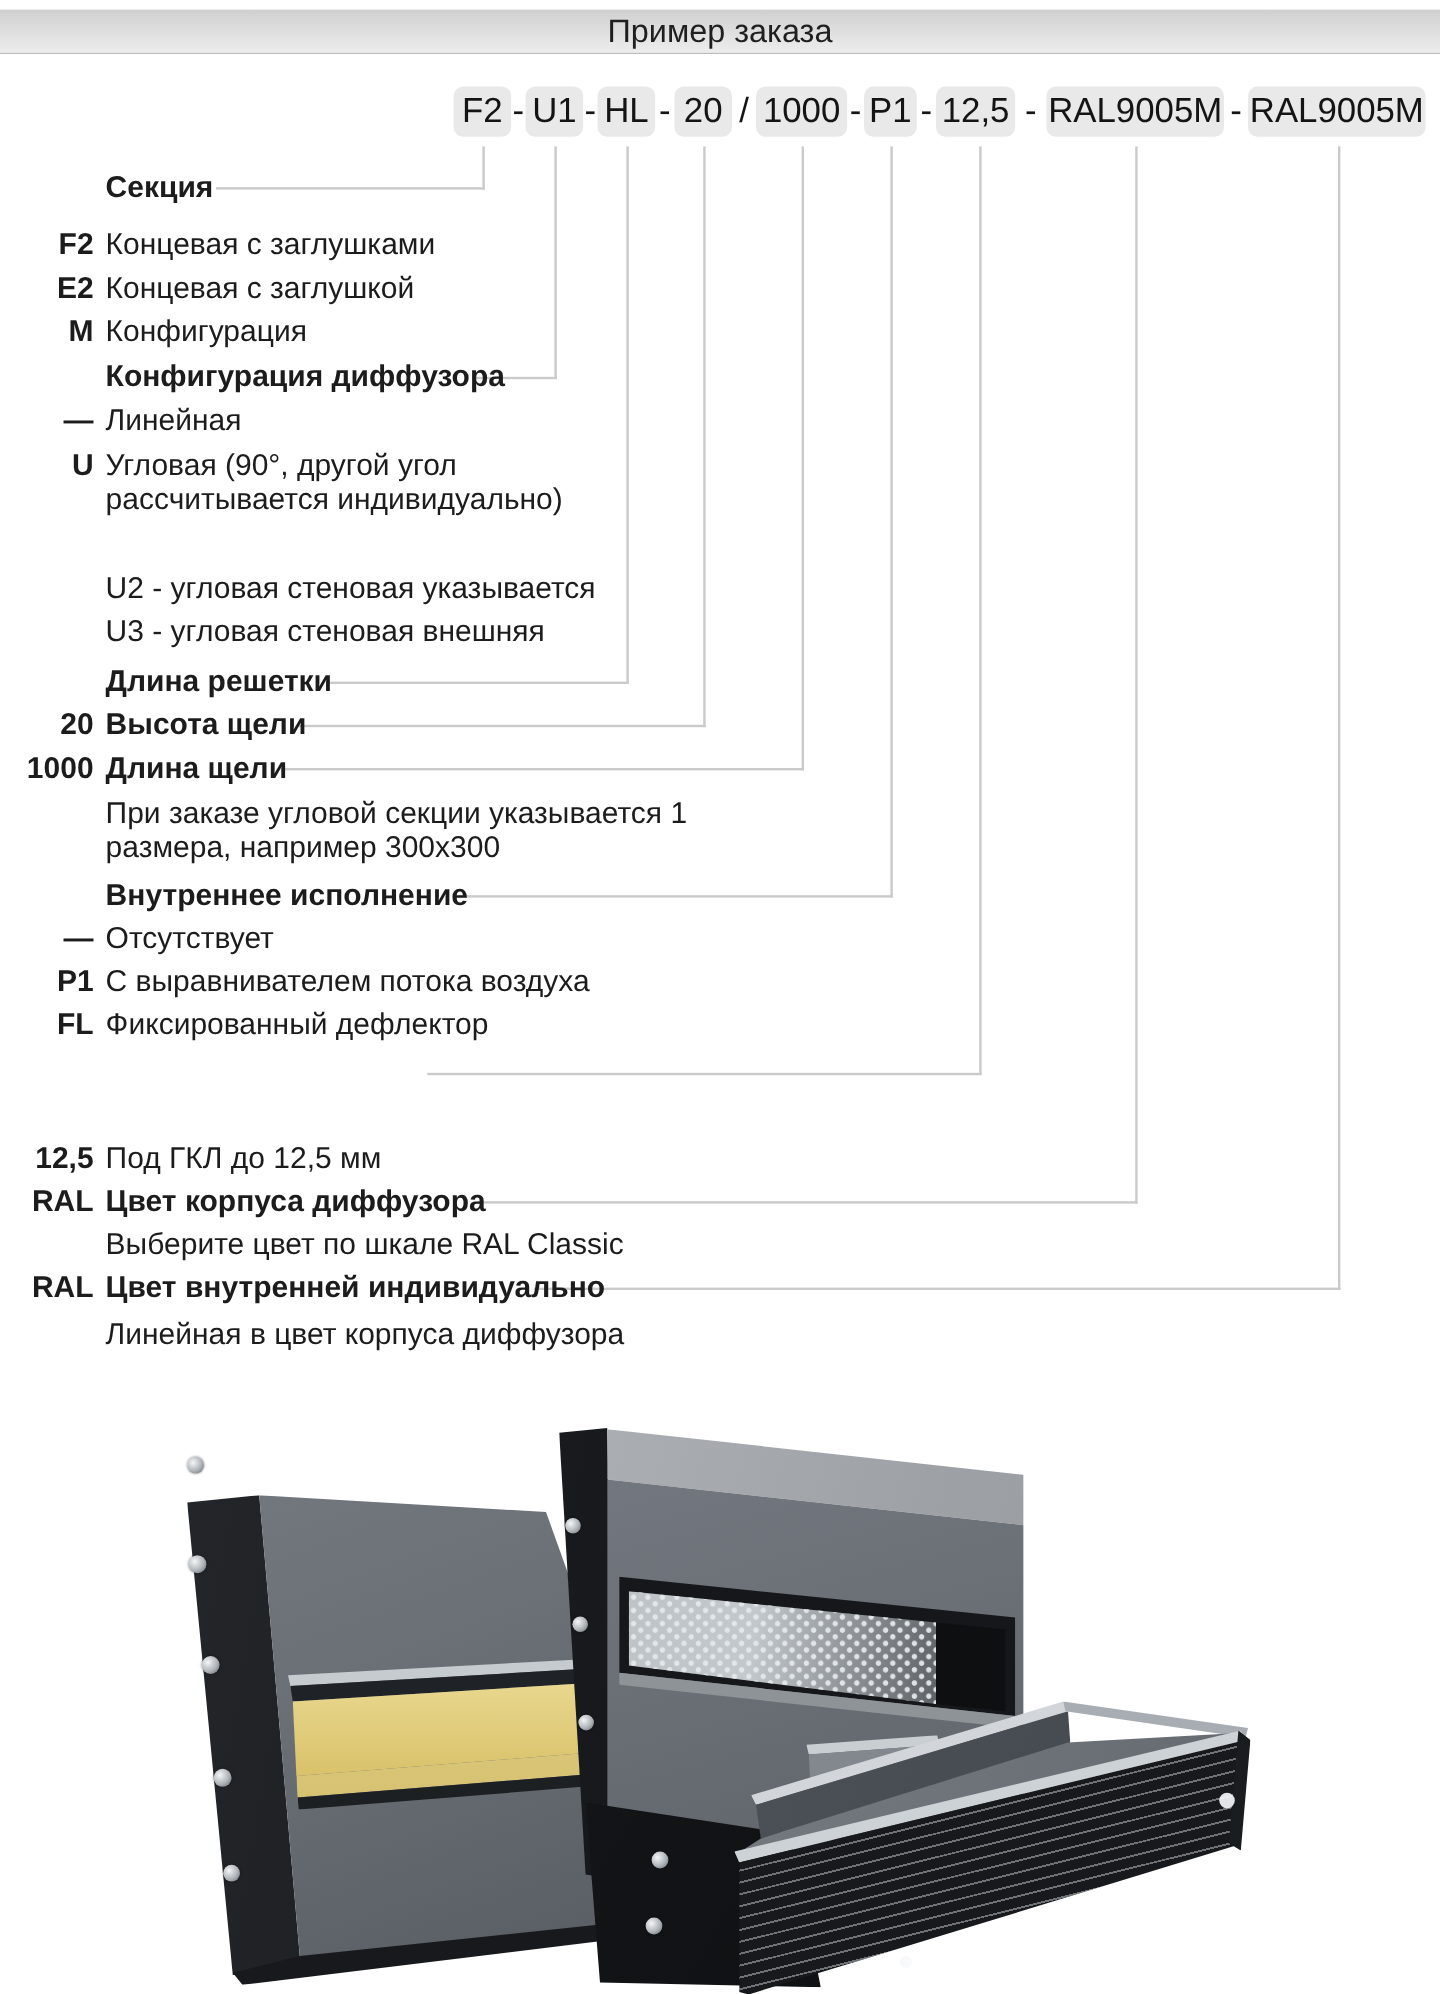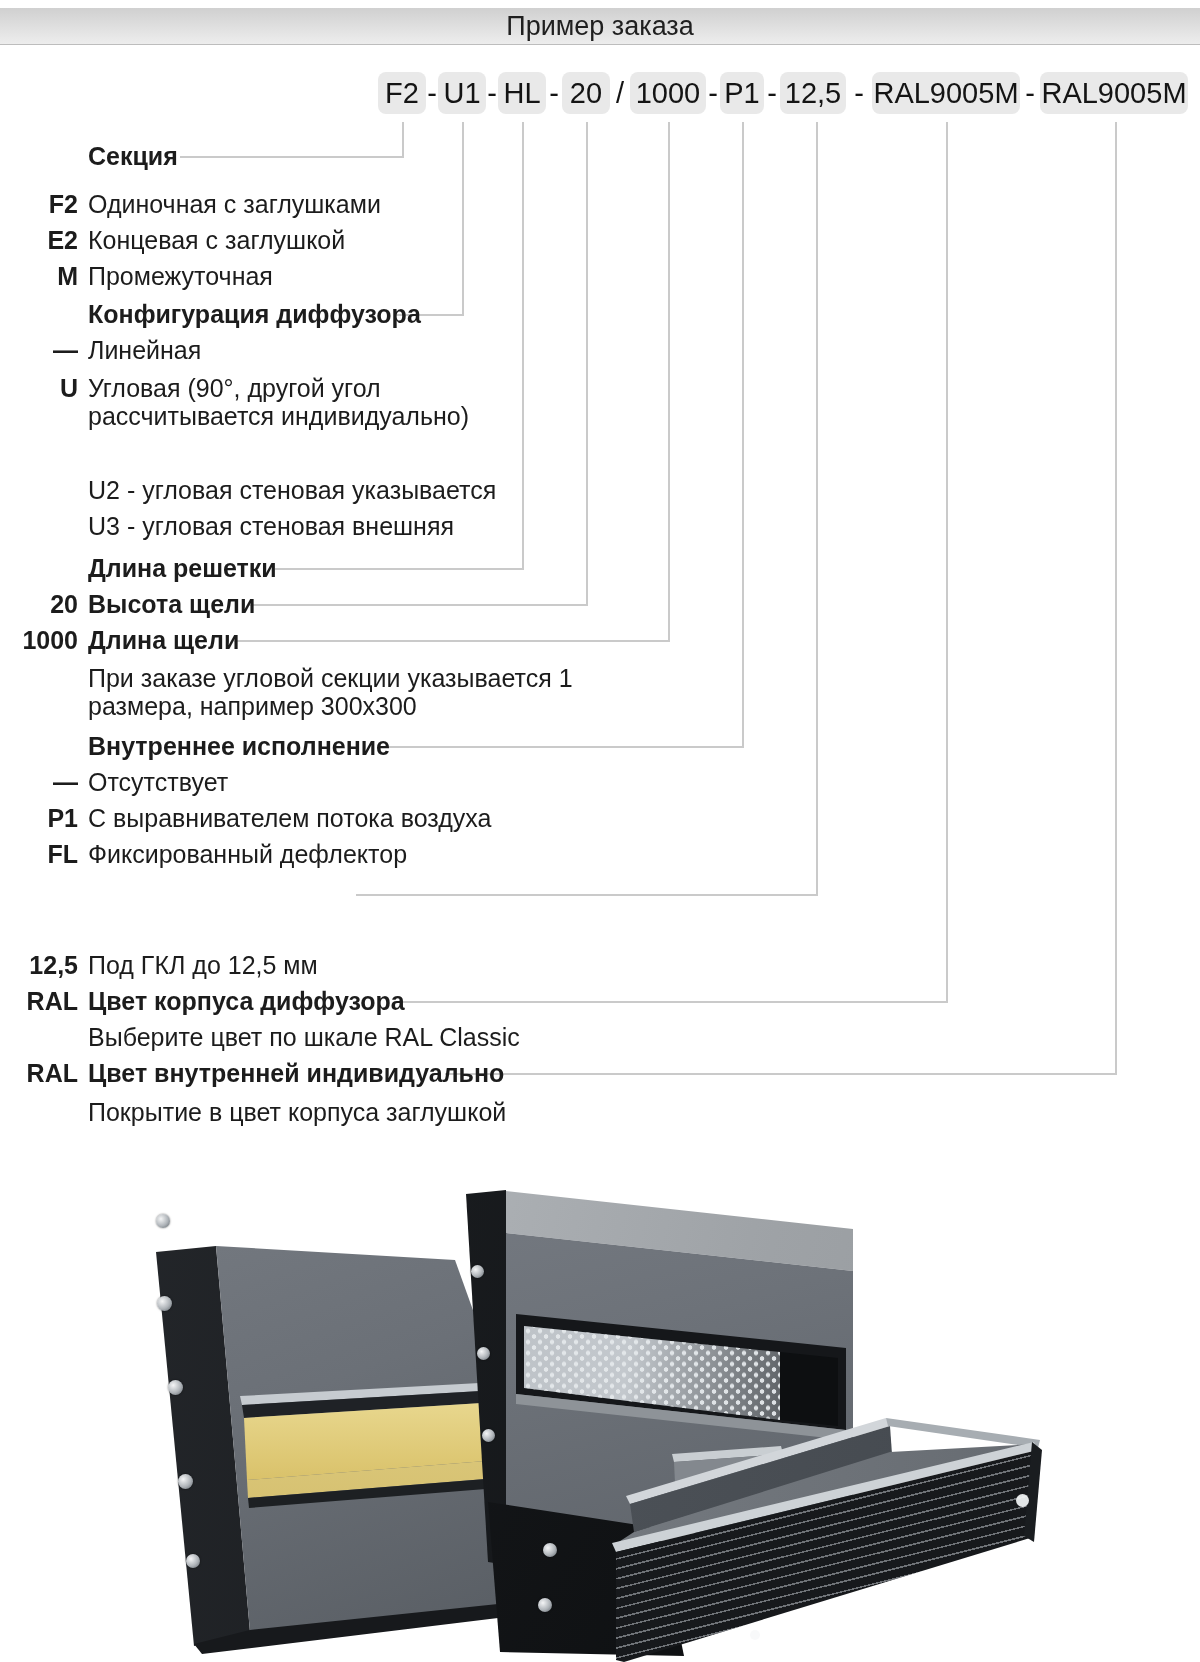--- a/index.html
+++ b/index.html
@@ -121,29 +121,29 @@
   <div class="conn" style="left:356px;top:122px;width:460px;height:772px"></div>
   <div class="conn" style="left:398px;top:122px;width:548px;height:879px"></div>
   <div class="conn" style="left:445px;top:122px;width:670px;height:951px"></div>
 
   <div class="lg-row hdr" style="top:142px">
       <span class="lg-code"></span>
       <span class="lg-text">Секция</span>
     </div>
   <div class="lg-row" style="top:190px">
       <span class="lg-code">F2</span>
-      <span class="lg-text">Одиночная с заглушками</span>
+      <span class="lg-text">Концевая с заглушками</span>
     </div>
   <div class="lg-row" style="top:226px">
       <span class="lg-code">E2</span>
       <span class="lg-text">Концевая с заглушкой</span>
     </div>
   <div class="lg-row" style="top:262px">
       <span class="lg-code">M</span>
-      <span class="lg-text">Промежуточная</span>
+      <span class="lg-text">Конфигурация</span>
     </div>
   <div class="lg-row hdr" style="top:300px">
       <span class="lg-code"></span>
       <span class="lg-text">Конфигурация диффузора</span>
     </div>
   <div class="lg-row" style="top:336px">
       <span class="lg-code">—</span>
       <span class="lg-text">Линейная</span>
     </div>
   <div class="lg-row" style="top:374px">
@@ -201,21 +201,21 @@
   <div class="lg-row" style="top:1023px">
       <span class="lg-code"></span>
       <span class="lg-text">Выберите цвет по шкале RAL Classic</span>
     </div>
   <div class="lg-row hdr" style="top:1059px">
       <span class="lg-code">RAL</span>
       <span class="lg-text">Цвет внутренней индивидуально</span>
     </div>
   <div class="lg-row" style="top:1098px">
       <span class="lg-code"></span>
-      <span class="lg-text">Покрытие в цвет корпуса заглушкой</span>
+      <span class="lg-text">Линейная в цвет корпуса диффузора</span>
     </div>
 
   <div class="photo">
 
     <div class="ph lp-side"></div>
     <div class="ph lp-face speck"></div>
     <div class="ph lp-slot-bright"></div>
     <div class="ph lp-slot-lip"></div>
     <div class="ph lp-gold"></div>
     <div class="ph lp-gold-shelf"></div>

